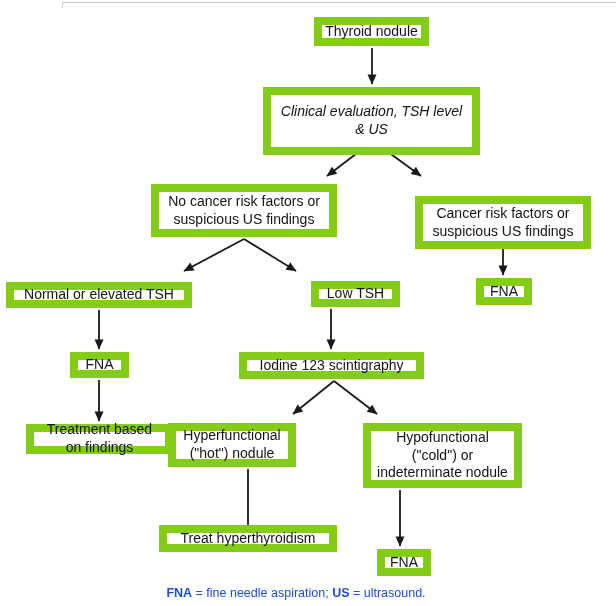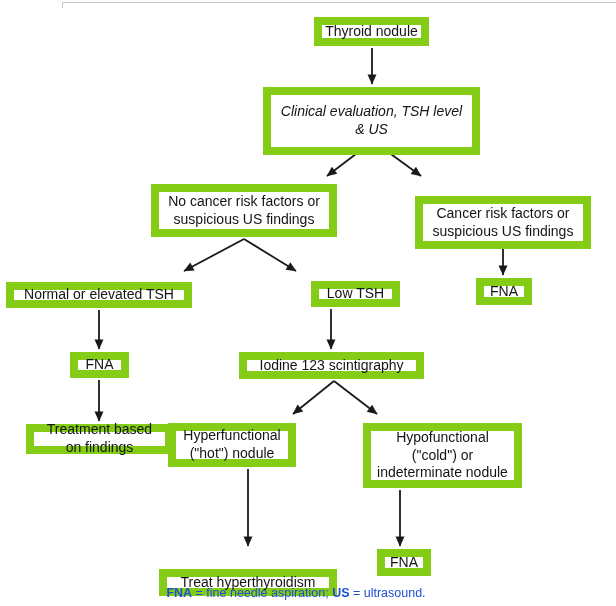--- a/index.html
+++ b/index.html
@@ -44,21 +44,21 @@
   .n-nocancer  { left:151px; top:184px; width:186px; height:53px; }
   .n-cancer    { left:415px; top:196px; width:176px; height:53px; }
   .n-normtsh   { left:6px;   top:282px; width:186px; height:26px; }
   .n-lowtsh    { left:287px; top:281px; width:89px;  height:26px;margin-left:24px; }
   .n-fnaright  { left:476px; top:278px; width:56px;  height:27px; }
   .n-fnaleft   { left:70px;  top:352px; width:59px;  height:26px; }
   .n-iodine    { left:239px; top:352px; width:185px; height:27px; }
   .n-treatment { left:26px;  top:424px; width:147px; height:30px; }
   .n-hyper     { left:168px; top:423px; width:128px; height:44px; }
   .n-hypo      { left:319px; top:423px; width:159px; height:65px;margin-left:44px; }
-  .n-treathy   { left:159px; top:569px; width:178px; height:27px; }
+  .n-treathy   { left:159px; top:525px; width:178px; height:27px; }
   .n-fnabottom { left:377px; top:549px; width:54px;  height:27px; }
   .footnote {
     position: absolute;
     left: 0; top: 586px; width: 592px;
     text-align: center;
     font-size: 12.5px;
     color: #1d4ed8;
   }
   .footnote .b { font-weight: bold; }
 </style>

